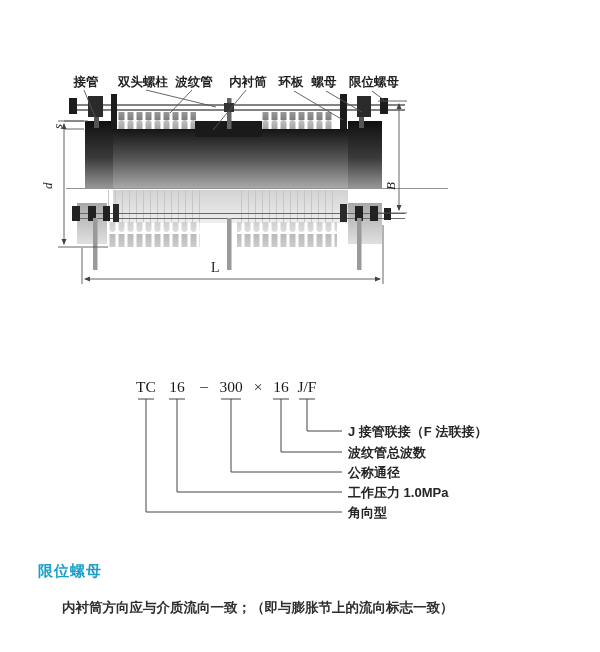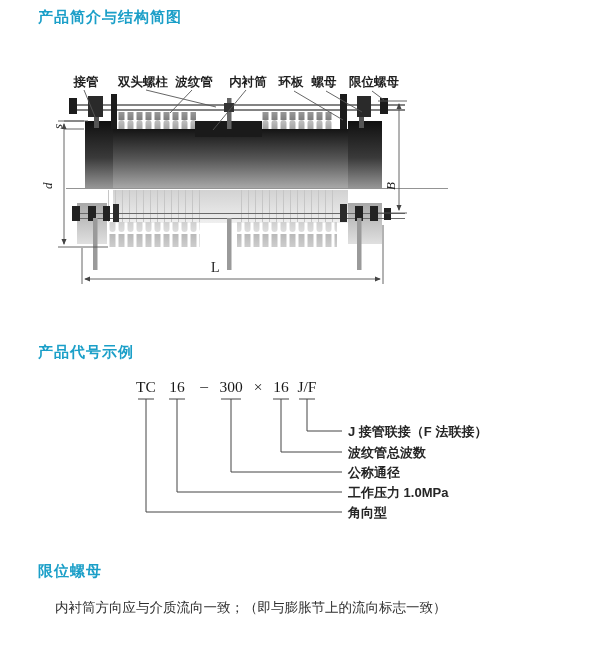--- a/index.html
+++ b/index.html
@@ -3,37 +3,36 @@
 <meta charset="utf-8">
 <style>
   html,body{margin:0;padding:0;background:#ffffff;}
   body{width:600px;height:652px;position:relative;overflow:hidden;
        font-family:"Liberation Sans","DejaVu Sans",sans-serif;}
   .page{position:absolute;inset:0;background:#ffffff;}
   .sec-title{position:absolute;left:38px;margin:0;font-size:15px;font-weight:bold;
              color:#1b9fc8;letter-spacing:1px;}
   .diagram-svg{position:absolute;left:30px;top:60px;width:450px;height:235px;}
   .code-svg{position:absolute;left:120px;top:374px;width:365px;height:152px;}
-  .install-para{position:absolute;left:55px;top:596px;width:440px;
-                font-size:13.5px;font-weight:400;color:#2e2e2e;line-height:23px;}
+  .install-para{position:absolute;left:62px;top:596px;width:440px;
+                font-size:13.5px;font-weight:700;color:#2e2e2e;line-height:23px;}
   svg text.part{font-family:"Liberation Sans","DejaVu Sans",sans-serif;
                 font-size:12.5px;font-weight:600;fill:#1f1f1f;}
   svg text.dim{font-family:"Liberation Serif","DejaVu Serif",serif;
                font-size:13px;font-style:italic;fill:#222;}
   svg text.code{font-family:"Liberation Serif","DejaVu Serif",serif;
                 font-size:15.5px;fill:#1a1a1a;}
   svg text.legend{font-family:"Liberation Sans","DejaVu Sans",sans-serif;
                   font-size:13px;font-weight:600;fill:#252525;}
 </style>
 </head>
 <body>
 
 <div class="page">
 
-  <h2 class="sec-title" style="top:8px">产品简介与结构简图</h2>
 
   <svg class="diagram-svg" viewBox="30 60 450 235">
     <defs>
       <linearGradient id="gFlange" x1="0" y1="0" x2="0" y2="1">
         <stop offset="0" stop-color="#101010"></stop>
           <stop offset="0.55" stop-color="#3a3a3a"></stop>
         <stop offset="1" stop-color="#969696"></stop>
       </linearGradient>
       <linearGradient id="gBody" x1="0" y1="0" x2="0" y2="1">
         <stop offset="0" stop-color="#141414"></stop>
@@ -154,21 +153,20 @@
       <line x1="82" y1="248" x2="82" y2="284"></line>
       <line x1="383" y1="225" x2="383" y2="284"></line>
       <line x1="85" y1="279" x2="380" y2="279" marker-start="url(#ma)" marker-end="url(#ma)"></line>
     </g>
     <text class="dim" x="53" y="130" transform="rotate(-90 57 125)">s</text>
     <text class="dim" x="44" y="189" transform="rotate(-90 48 185)">d</text>
     <text class="dim" x="387" y="190" transform="rotate(-90 391 186)">B</text>
     <text class="dim" x="211" y="272" style="font-style:normal;font-size:14px">L</text>
   </svg>
 
-  <h2 class="sec-title" style="top:343px">产品代号示例</h2>
 
   <svg class="code-svg" viewBox="120 374 365 152">
     <g>
       <text class="code" x="146" y="392" text-anchor="middle">TC</text>
       <text class="code" x="177" y="392" text-anchor="middle">16</text>
       <text class="code" x="204" y="391" text-anchor="middle">–</text>
       <text class="code" x="231" y="392" text-anchor="middle">300</text>
       <text class="code" x="258" y="392" text-anchor="middle">×</text>
       <text class="code" x="281" y="392" text-anchor="middle">16</text>
       <text class="code" x="307" y="392" text-anchor="middle">J/F</text>

